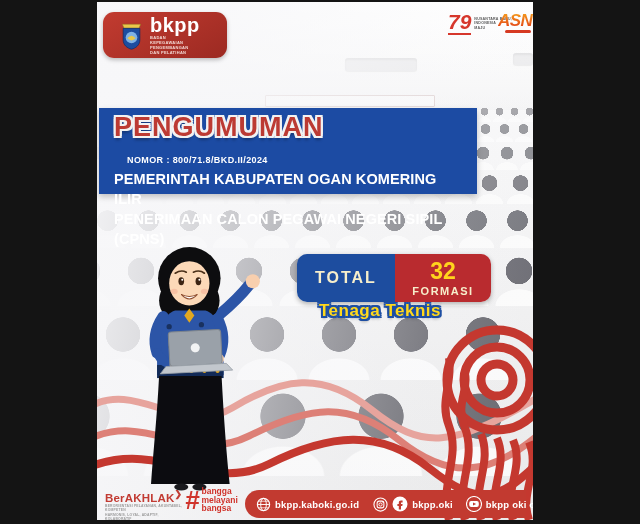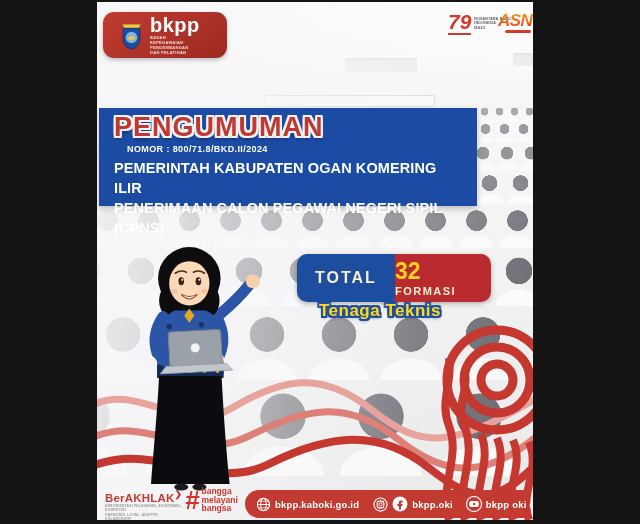--- a/index.html
+++ b/index.html
@@ -41,37 +41,37 @@
   .logo79 .num{font-size:21px;font-weight:900;font-style:italic;color:#d6372c;line-height:20px;}
   .logo79 .num em{font-style:italic;border-bottom:2px solid #d6372c;}
   .logo79 .lines{font-size:3.6px;line-height:4.6px;font-weight:bold;color:#5c5c5c;
     letter-spacing:.2px;margin-top:3px;}
   .asn-logo{position:absolute;left:401px;top:10px;text-align:center;}
   .asn-logo .asn{font-size:17px;font-weight:900;font-style:italic;letter-spacing:-.5px;
     background:linear-gradient(180deg,#f6a21c,#e03a18);
     -webkit-background-clip:text;background-clip:text;color:transparent;line-height:17px;}
   .asn-logo .bar{height:3px;width:26px;background:#d63a22;border-radius:2px;margin:1px auto 0;}
   
-  .banner{position:absolute;left:2px;top:106px;width:378px;height:98px;
+  .banner{position:absolute;left:2px;top:106px;width:378px;height:86px;
     background:#1c4ba3;box-sizing:border-box;padding:5px 10px 0 15px;
     box-shadow:0 3px 6px rgba(0,0,0,.22);}
   .pengumuman{font-size:27px;font-weight:900;letter-spacing:1px;color:#bc3a33;line-height:29px;
     text-shadow:-2px -2px 0 #f2f2f2,2px -2px 0 #f2f2f2,-2px 2px 0 #f2f2f2,2px 2px 0 #f2f2f2,
       0 -2px 0 #f2f2f2,0 2px 0 #f2f2f2,-2px 0 0 #f2f2f2,2px 0 0 #f2f2f2,0 4px 3px rgba(0,0,0,.3);}
-  .nomor{font-size:9px;font-weight:bold;color:#ffffff;letter-spacing:.4px;margin-top:2px;padding-left:13px;}
+  .nomor{font-size:9px;font-weight:bold;color:#ffffff;letter-spacing:.4px;margin-top:13px;padding-left:13px;}
   .banner-lines{margin-top:4px;font-size:14.5px;font-weight:800;color:#ffffff;
     line-height:20px;letter-spacing:.1px;}
   
   .mascot{position:absolute;left:32px;top:240px;width:165px;height:252px;}
   
   .badge{position:absolute;left:200px;top:252px;display:flex;width:194px;height:48px;
     border-radius:10px;overflow:hidden;box-shadow:0 2px 5px rgba(0,0,0,.3);}
   .badge .blue{background:#1d4d9f;flex:1.02;display:flex;align-items:center;justify-content:center;}
   .badge .red{background:#b92b2f;flex:1;display:flex;flex-direction:column;
-    align-items:flex-start;justify-content:center;line-height:1;}
+    align-items:center;justify-content:center;line-height:1;}
   .badge .total{color:#f6eecb;font-weight:800;font-size:16px;letter-spacing:2px;}
   .badge .count{color:#ffd41d;font-weight:900;font-size:23px;}
   .badge .formasi{color:#f6eecb;font-weight:800;font-size:11px;letter-spacing:1.5px;margin-top:3px;}
   .tenaga{position:absolute;left:188px;top:299px;width:190px;text-align:center;
     font-size:17px;font-weight:900;color:#ffd81b;letter-spacing:.5px;
     text-shadow:-2px -2px 0 #1e4fa3,2px -2px 0 #1e4fa3,-2px 2px 0 #1e4fa3,2px 2px 0 #1e4fa3,
       0 -2px 0 #1e4fa3,0 2px 0 #1e4fa3,-2px 0 0 #1e4fa3,2px 0 0 #1e4fa3,0 3px 3px rgba(0,0,0,.35);}
   
   .berakhlak{position:absolute;left:8px;top:487px;width:78px;}
   .berakhlak .t{color:#c23b33;font-weight:800;font-size:11.5px;letter-spacing:.2px;}

